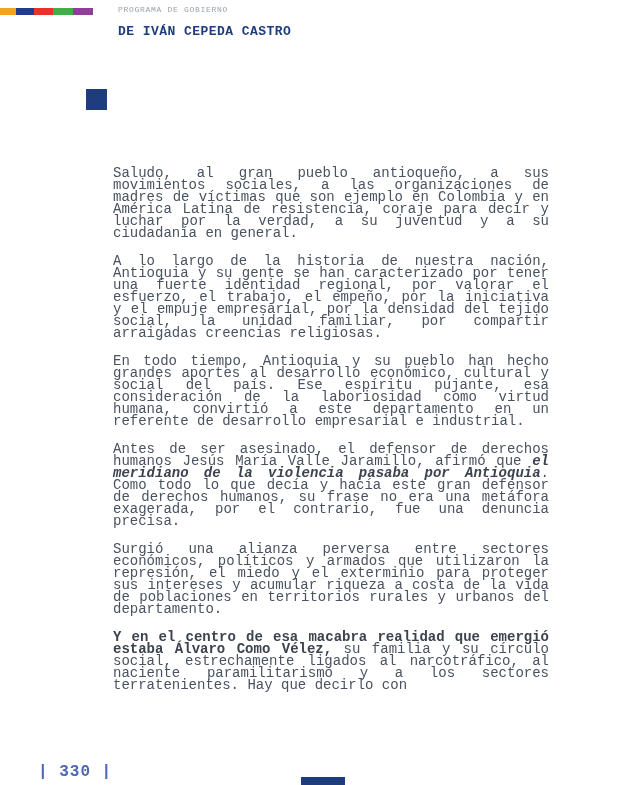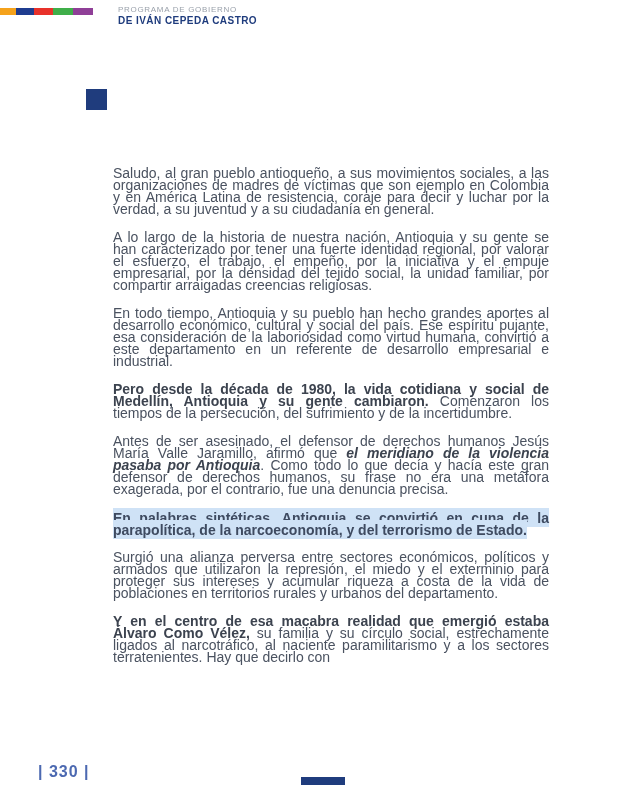--- a/index.html
+++ b/index.html
@@ -6,21 +6,21 @@
     margin: 0;
     padding: 0;
     background: #ffffff;
   }
   .page {
     position: relative;
     width: 638px;
     height: 785px;
     background: #ffffff;
     overflow: hidden;
-    font-family: Liberation Sans, sans-serif;
+    font-family: Liberation Mono, monospace;
   }
 
   
   .stripe {
     position: absolute;
     left: 0;
     top: 8px;
     height: 7px;
     display: flex;
   }
@@ -37,25 +37,25 @@
     top: 5px;
     line-height: 1.15;
   }
   .brand-line1 {
     font-size: 8px;
     letter-spacing: 0.7px;
     color: #9aa1ab;
     font-weight: 400;
   }
   .brand-line2 {
-    font-size: 10px;
+    font-size: 13px;
     letter-spacing: 0.45px;
     color: #1f3c7d;
     font-weight: 700;
-    margin-top: 1px;
+    margin-top: 11px;
   }
 
   
   .corner-square {
     position: absolute;
     left: 86px;
     top: 89px;
     width: 21px;
     height: 21px;
   }
@@ -137,23 +137,21 @@
     <div class="brand-line2">DE IVÁN CEPEDA CASTRO</div>
   </div>
 
   <div class="corner-square" style="background-color: rgb(31, 60, 125);"></div>
 
 
   <div class="body-text">
     <p><span>Saludo, al gran pueblo antioqueño, a sus movimientos sociales, a las organi­zaciones de madres de víctimas que son ejemplo en Colombia y en América Latina de resistencia, coraje para decir y luchar por la verdad, a su juventud y a su ciudadanía en general.</span></p>
     <p><span>A lo largo de la historia de nuestra nación, Antioquia y su gente se han carac­terizado por tener una fuerte identidad regional, por valorar el esfuerzo, el tra­bajo, el empeño, por la iniciativa y el empuje empresarial, por la densidad del tejido social, la unidad familiar, por compartir arraigadas creencias religiosas.</span></p>
     <p><span>En todo tiempo, Antioquia y su pueblo han hecho grandes aportes al desarro­llo económico, cultural y social del país. Ese espíritu pujante, esa considera­ción de la laboriosidad como virtud humana, convirtió a este departamento en un referente de desarrollo empresarial e industrial.</span></p>
-    <p><span class="run-b">Pero desde la década de 1980, la vida cotidiana y social de Medellín, Antio­quia y su gente cambiaron.</span><span> Comenzaron los tiempos de la persecución, del sufrimiento y de la incertidumbre.</span></p>
     <p><span>Antes de ser asesinado, el defensor de derechos humanos Jesús María Valle Jaramillo, afirmó que </span><span class="run-bi">el meridiano de la violencia pasaba por Antioquia</span><span>. Como todo lo que decía y hacía este gran defensor de derechos humanos, su frase no era una metáfora exagerada, por el contrario, fue una denuncia precisa.</span></p>
-    <p><span class="hl">En palabras sintéticas, Antioquia se convirtió en cuna de la parapolítica, de la narcoeconomía, y del terrorismo de Estado.</span></p>
     <p><span>Surgió una alianza perversa entre sectores económicos, políticos y armados que utilizaron la represión, el miedo y el exterminio para proteger sus intere­ses y acumular riqueza a costa de la vida de poblaciones en territorios rurales y urbanos del departamento.</span></p>
     <p><span class="run-b">Y en el centro de esa macabra realidad que emergió estaba Álvaro Como Vélez,</span><span> su familia y su círculo social, estrechamente ligados al narcotráfico, al naciente paramilitarismo y a los sectores terratenientes. Hay que decirlo con</span></p>
   </div>
 
   <div class="page-number">| 330 |</div>
   <div class="footer-mark" style="background-color: rgb(31, 60, 125);"></div>
 
 </div>
 
 </body></html>

